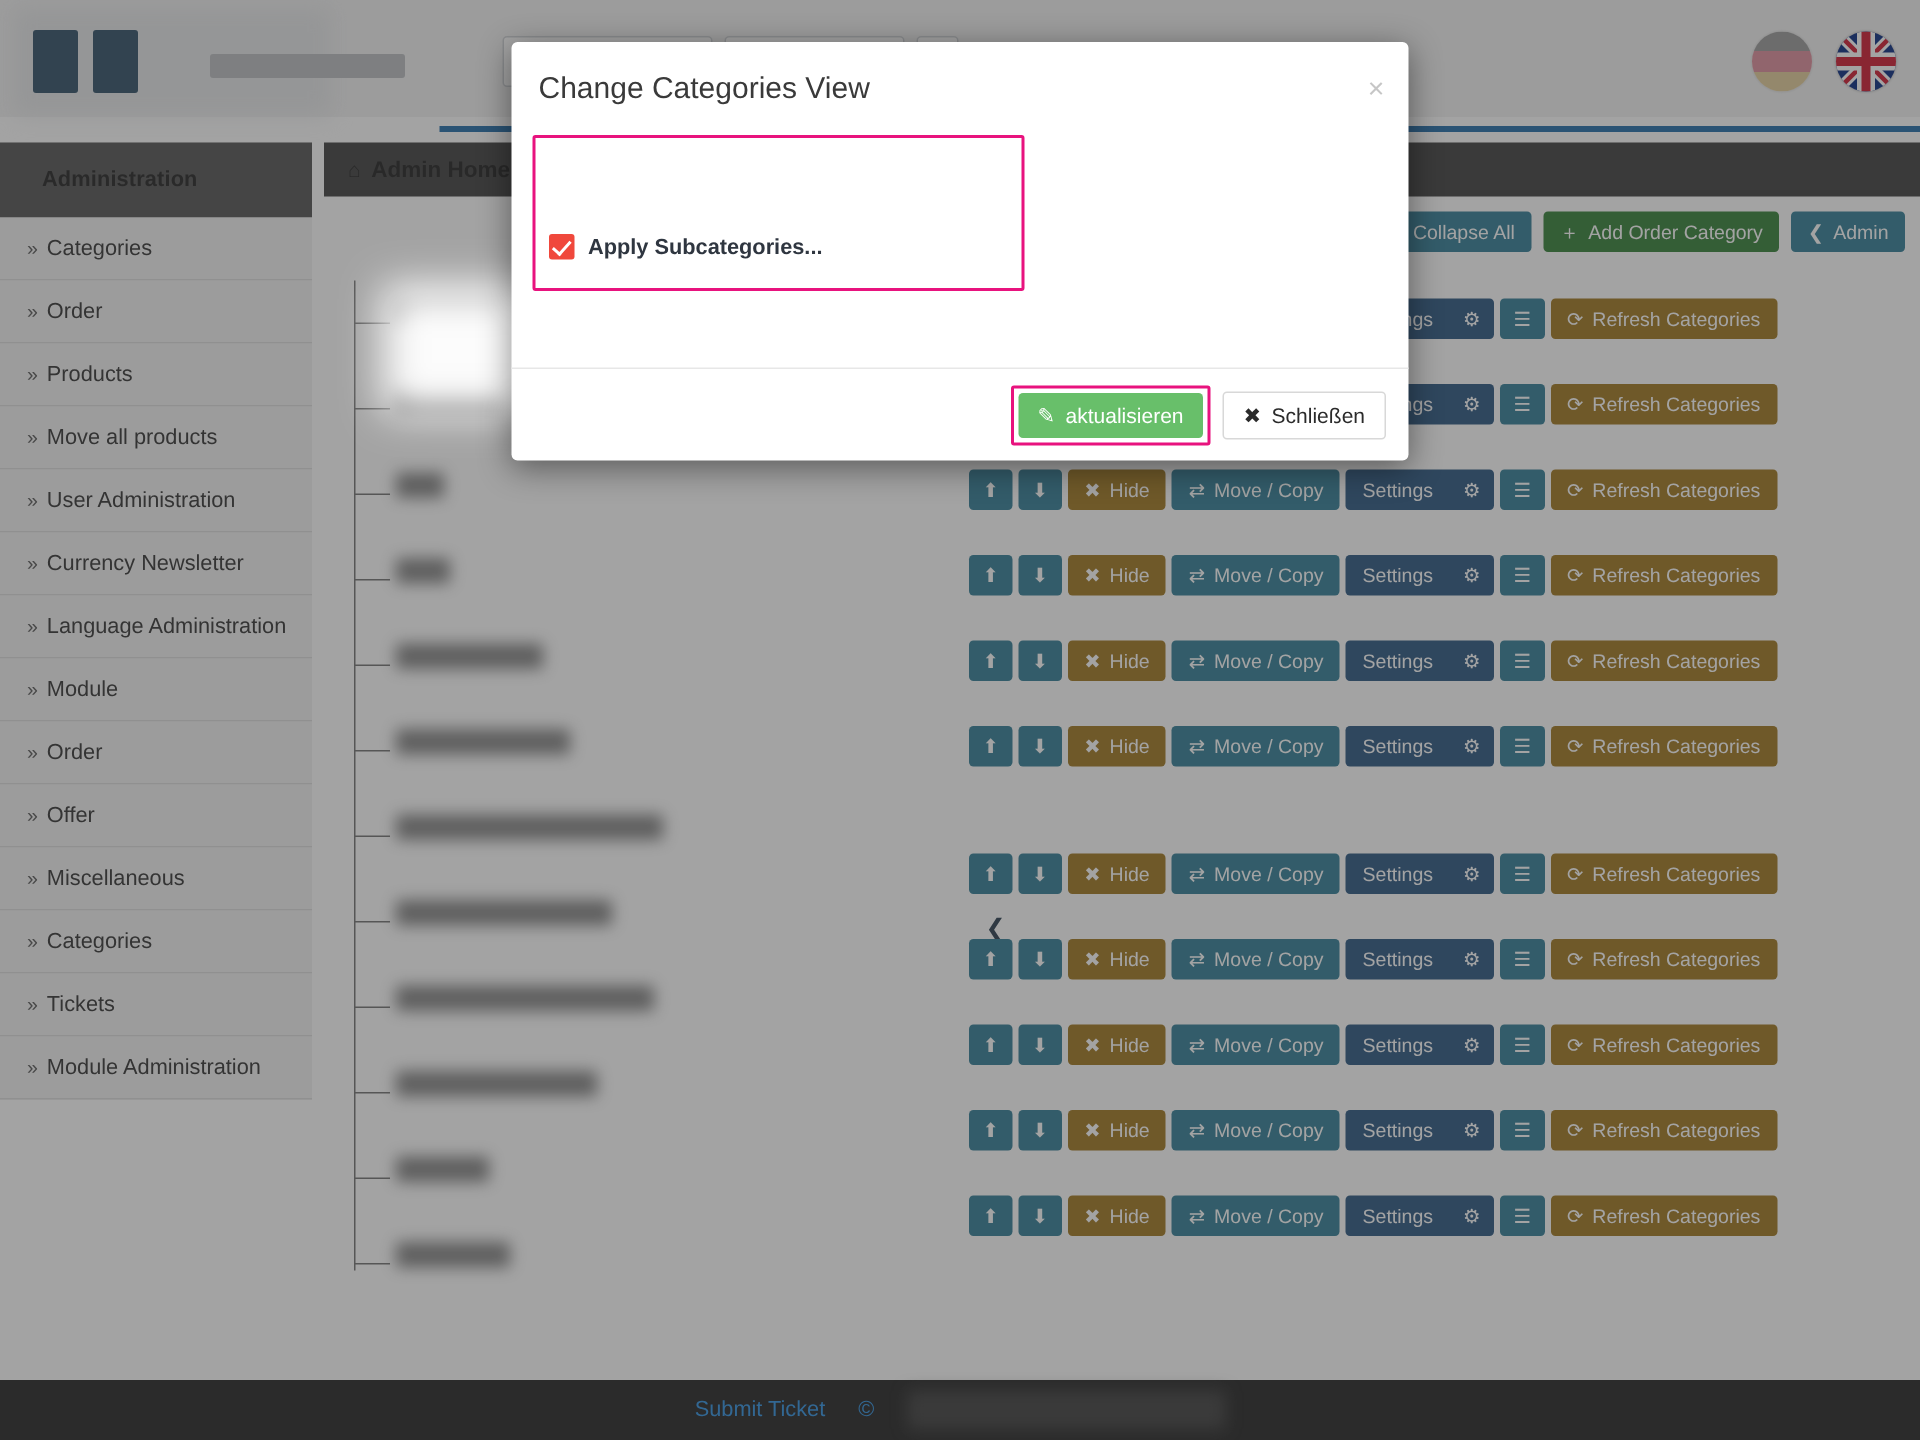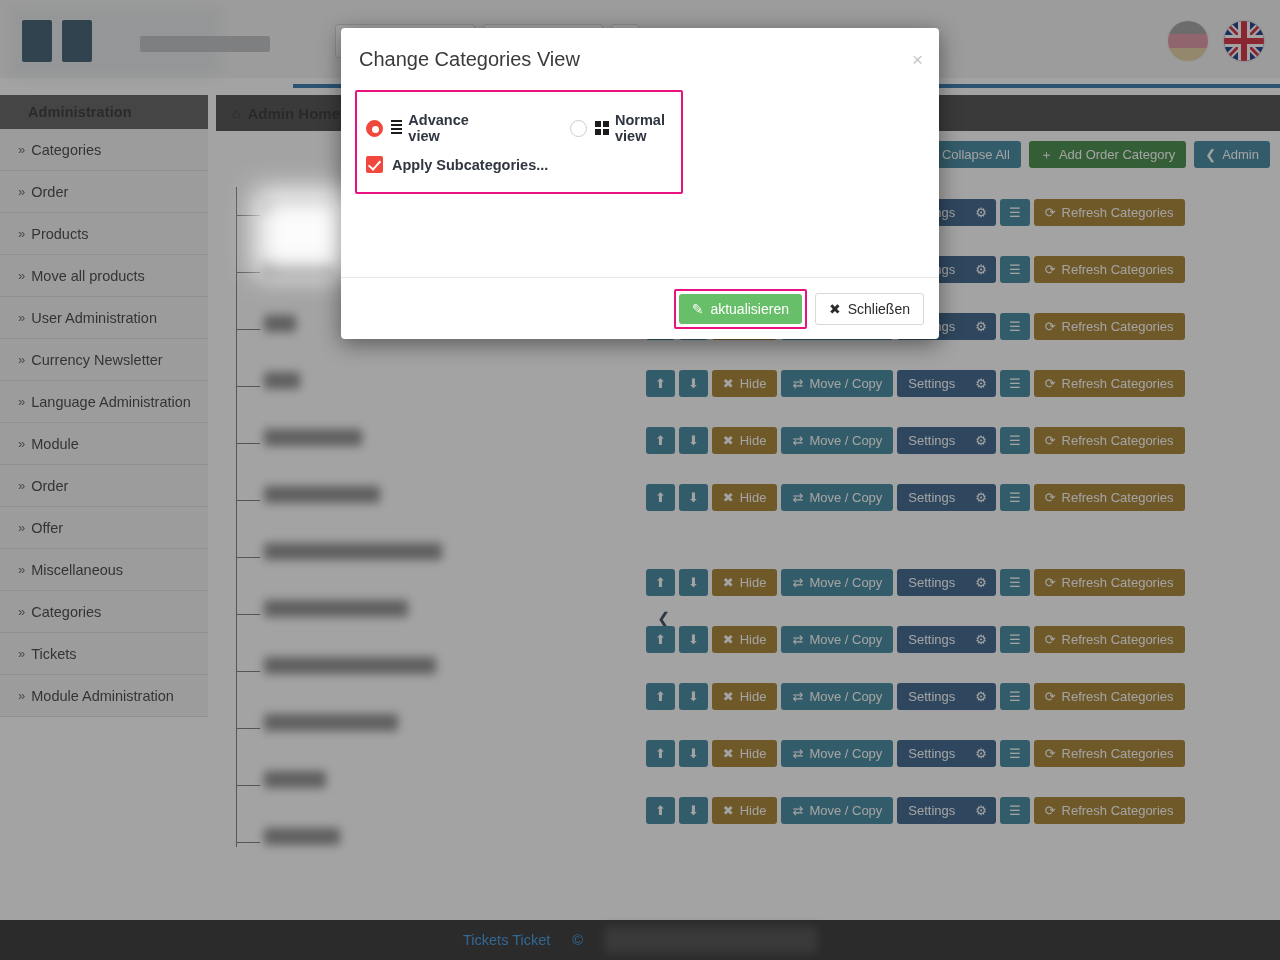--- a/index.html
+++ b/index.html
@@ -69,21 +69,21 @@
   .flag.uk .ch2 { position:absolute; left:42%; top:0; width:16%; height:100%; background:#cf142b; }
 
   .accent-bar {
     position: absolute; left: 293px; top: 84px; width: 987px; height: 4px;
     background: #1b68a7;
   }
 
   
   .sidebar { position: absolute; left: 0; top: 95px; width: 208px; background: #f2f2f2; }
   .sidebar-head {
-    height: 34px; background: #4e4e4e; color: #1c1c1c;
+    height: 50px; background: #4e4e4e; color: #1c1c1c;
     font-size: 14.5px; font-weight: bold; display: flex; align-items: center;
     padding-left: 28px; letter-spacing: .1px;
   }
   .side-item {
     height: 42px; display: flex; align-items: center; padding-left: 18px;
     font-size: 14.5px; color: #2e2e2e; border-bottom: 1px solid #dcdcdc;
     background: #f2f2f2;
   }
   .side-item .chev { color: #555; margin-right: 6px; font-size: 13px; }
 
@@ -140,21 +140,21 @@
   .footer .redact { width: 212px; height: 26px; background: #3a3a3a; filter: blur(5px); border-radius: 2px; }
   .footer .tail { color: #2b8fe0; font-size: 14.5px; }
 
   
   .overlay {
     position: absolute; inset: 0; background: rgba(60,60,60,.47);
   }
 
   
   .modal {
-    position: absolute; left: 341px; top: 28px; width: 598px; height: 311px;
+    position: absolute; left: 341px; top: 28px; width: 598px; height: 279px;
     background: #fff; border-radius: 4px;
     box-shadow: 0 5px 22px rgba(0,0,0,.45);
   }
   .modal-head {
     position: relative; height: 62px; padding: 0 18px; display: flex; align-items: center;
   }
   .modal-title { font-size: 20px; color: #3a3a3a; font-weight: normal; }
   .modal-x {
     position: absolute; right: 16px; top: 22px; font-size: 19px; color: #c6c6c6;
     cursor: pointer; line-height: 1;
@@ -746,65 +746,38 @@
           <button class="btn gold">
               <span>⟳</span>
               <span>Refresh Categories</span>
             </button>
         </div>
 
       </div>
     </div>
 
     <div class="footer">
-      <a href="#">Tickets Ticket</a>
+      <a href="#">Submit Ticket</a>
       <span class="tail">©</span>
       <span class="redact"></span>
     </div>
   </div>
 
   <div class="overlay"></div>
 
   <div class="modal-smudge"></div>
   <div class="modal">
     <div class="modal-head">
       <span class="modal-title">Change Categories View</span>
       <span class="modal-x">×</span>
     </div>
 
     <div class="modal-body">
       <div class="hl-box">
 
-        <div class="opt-row">
-          <label class="opt">
-            <span class="radio on"></span>
-            <span class="opt-label">
-              <span class="ico-lines">
-                  <i></i>
-                  <i></i>
-                  <i></i>
-                  <i></i>
-                </span>
-              <span>Advance view</span>
-            </span>
-          </label>
-
-          <label class="opt opt2">
-            <span class="radio"></span>
-            <span class="opt-label">
-              <span class="ico-grid">
-                  <i></i>
-                  <i></i>
-                  <i></i>
-                  <i></i>
-                </span>
-              <span>Normal view</span>
-            </span>
-          </label>
-        </div>
 
         <label class="chk-row">
           <span class="checkbox"></span>
           <span class="chk-label">Apply Subcategories...</span>
         </label>
       </div>
     </div>
 
     <div class="modal-foot">
       <span class="foot-hl">

